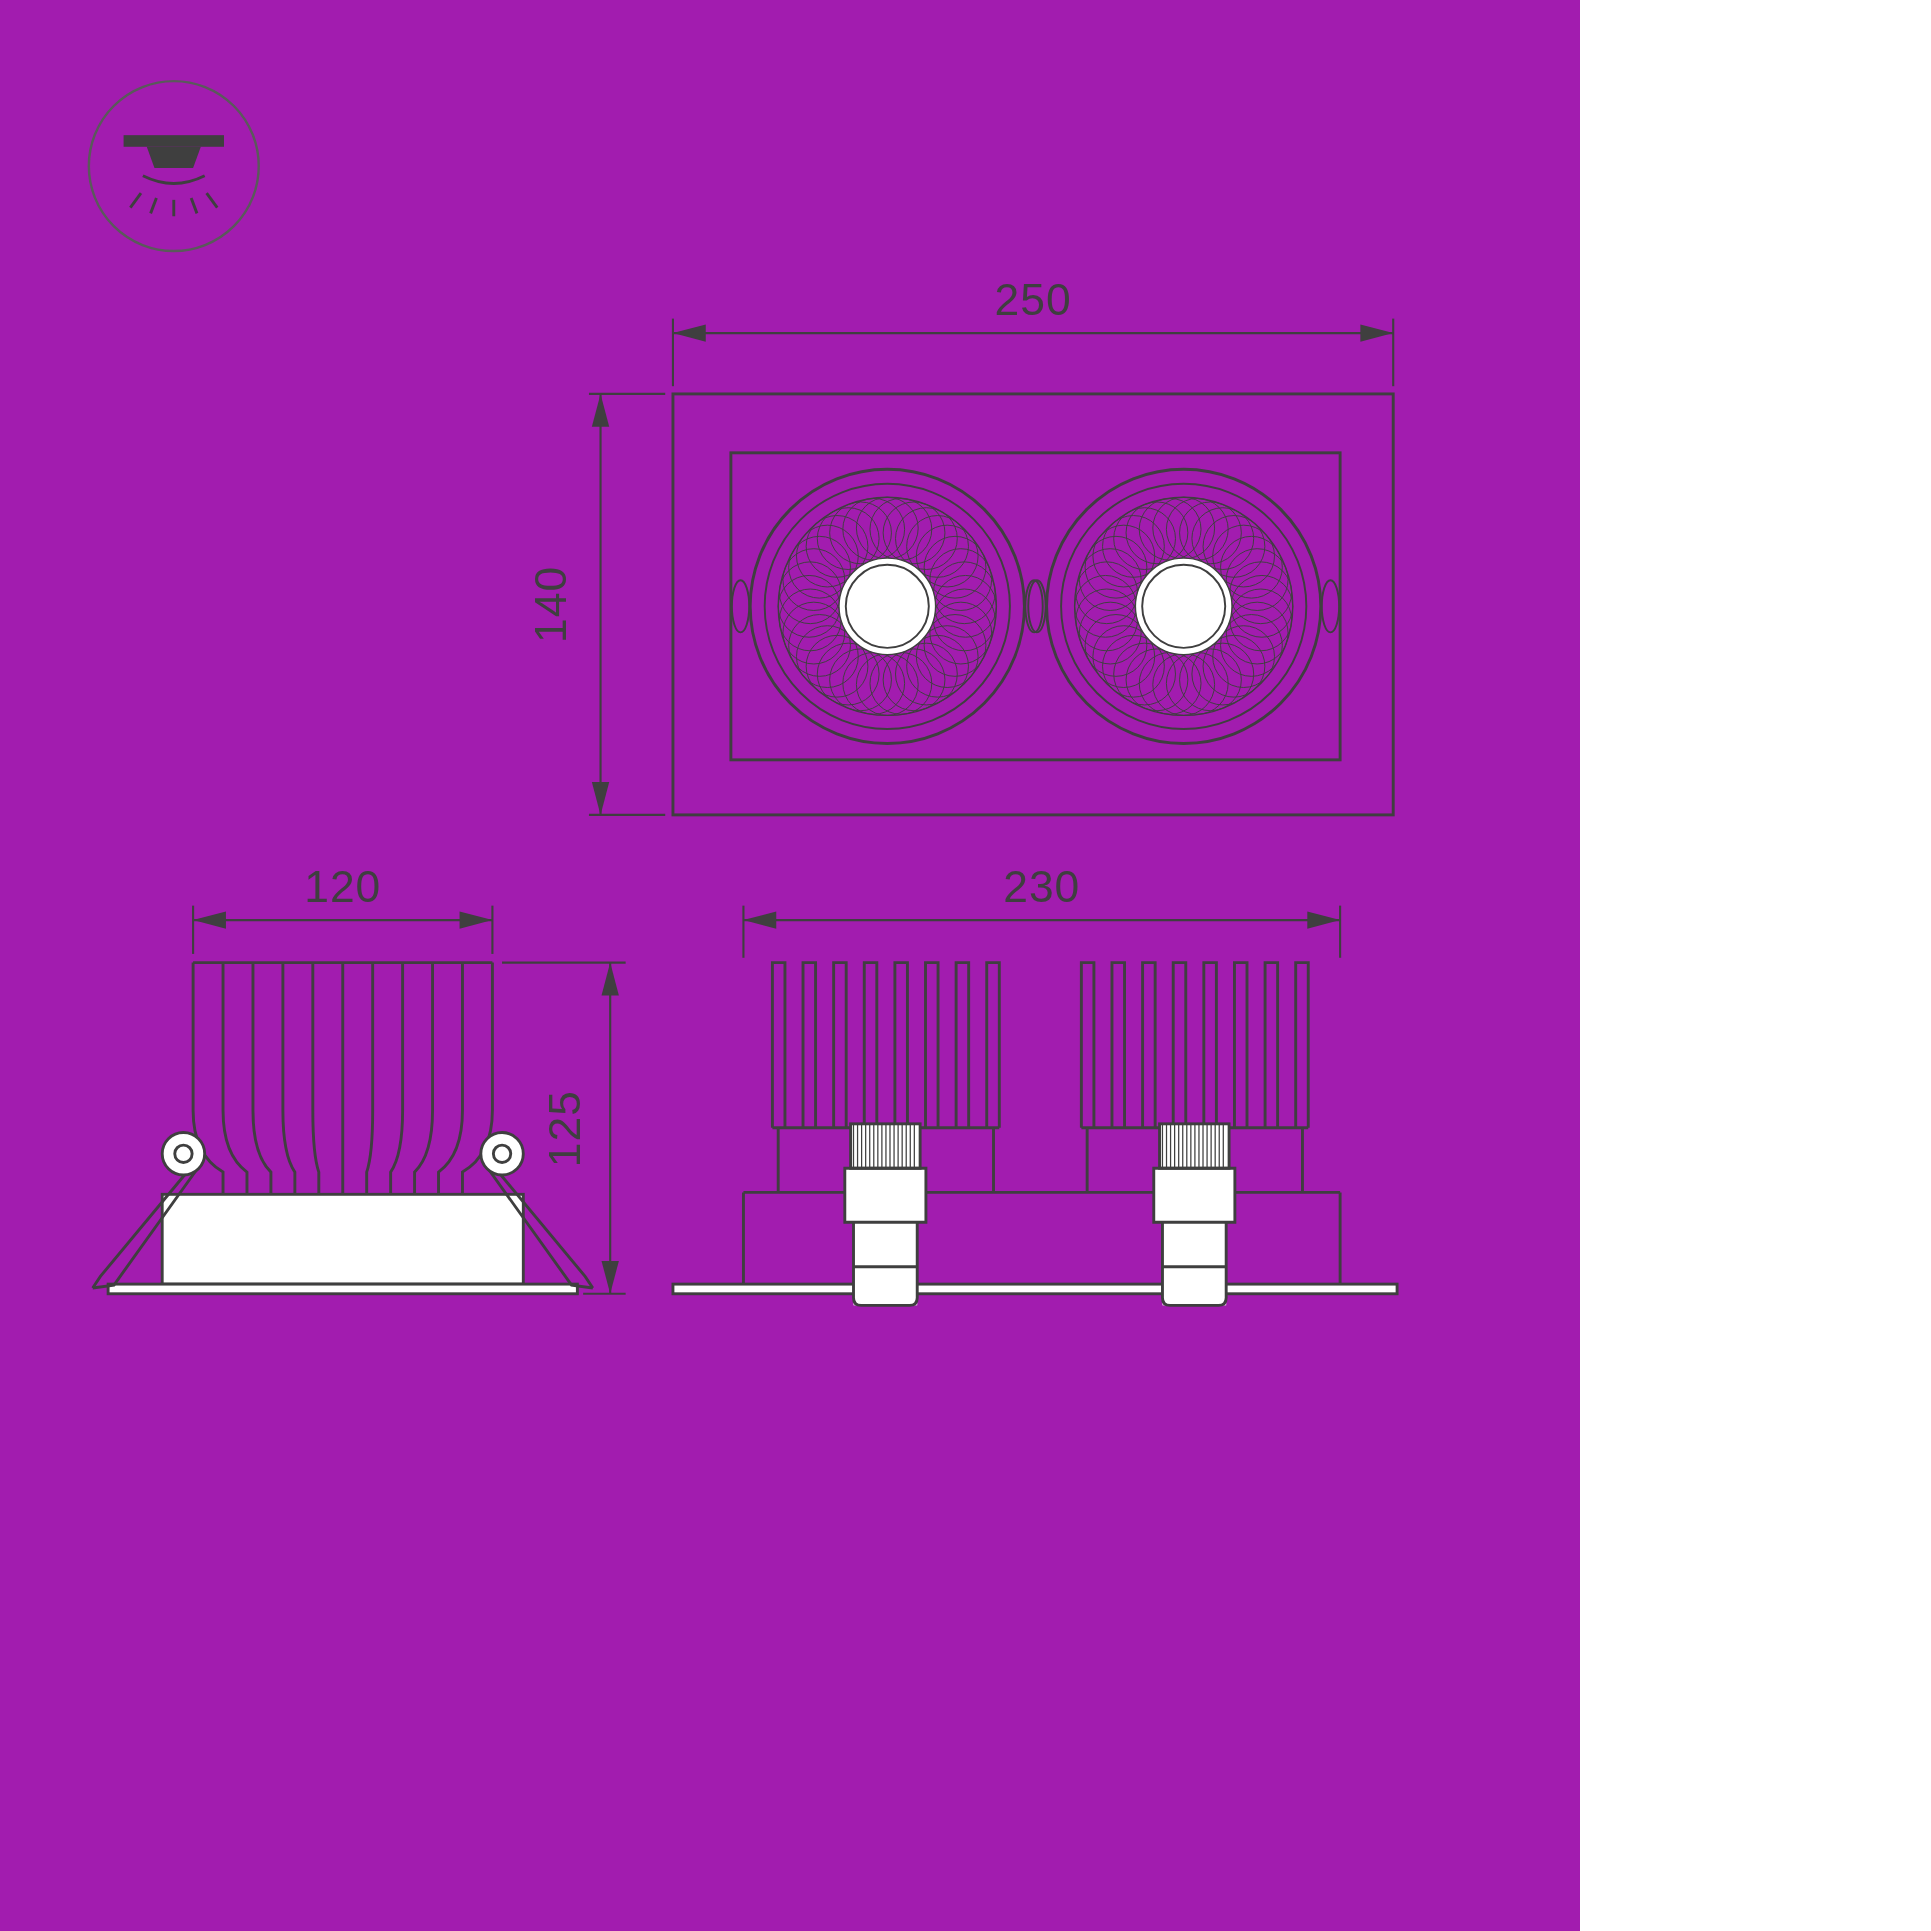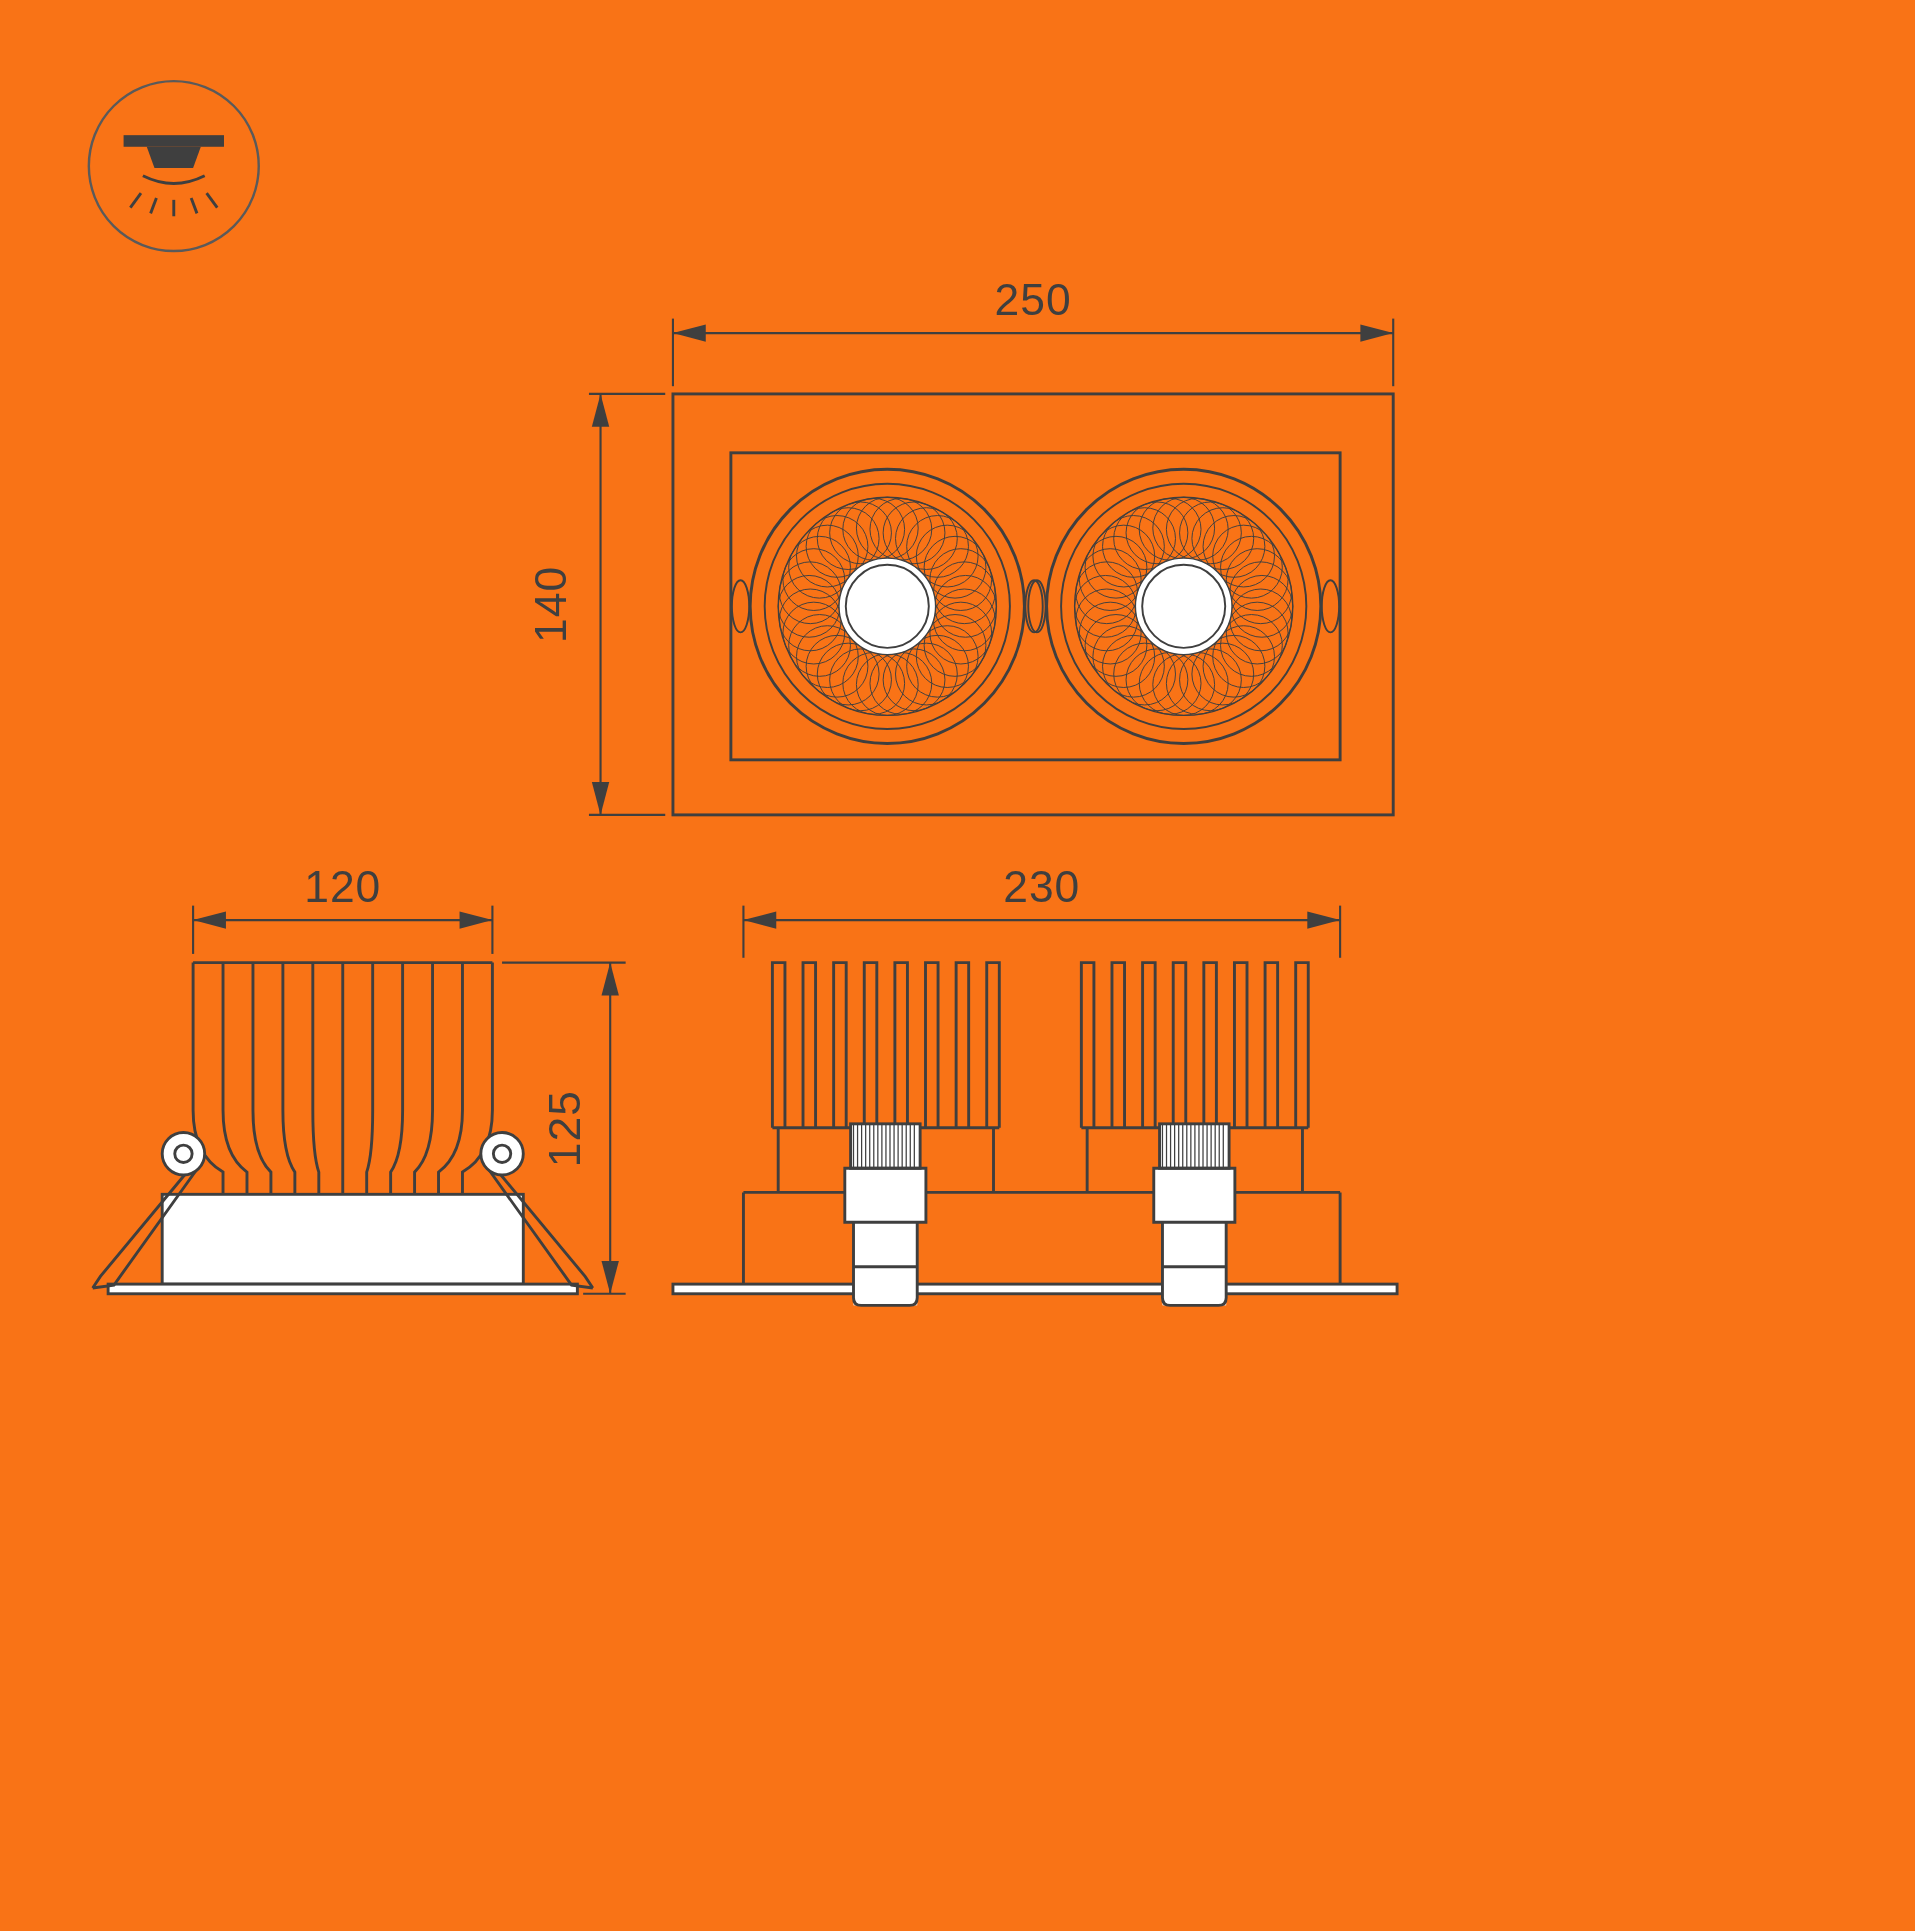--- a/index.html
+++ b/index.html
@@ -1,16 +1,16 @@
 <!DOCTYPE html>
 <html><head>
 <meta charset="utf-8">
 <style>
   html,body{margin:0;padding:0;background:#ffffff;}
-  .canvas{width:1915px;height:1931px;background:#f97316;position:relative;overflow:hidden;}
+  .canvas{width:1580px;height:1931px;background:#a21caf;position:relative;overflow:hidden;}
   svg{display:block;}
   text{font-family:"Liberation Sans", sans-serif; fill:#3f3f3f;}
   .dim-text{font-size:46px; letter-spacing:1px;}
 </style>
 </head>
 <body>
 
 <div class="canvas">
 <svg width="1931" height="1931" viewBox="0 0 2000 2000">
 

